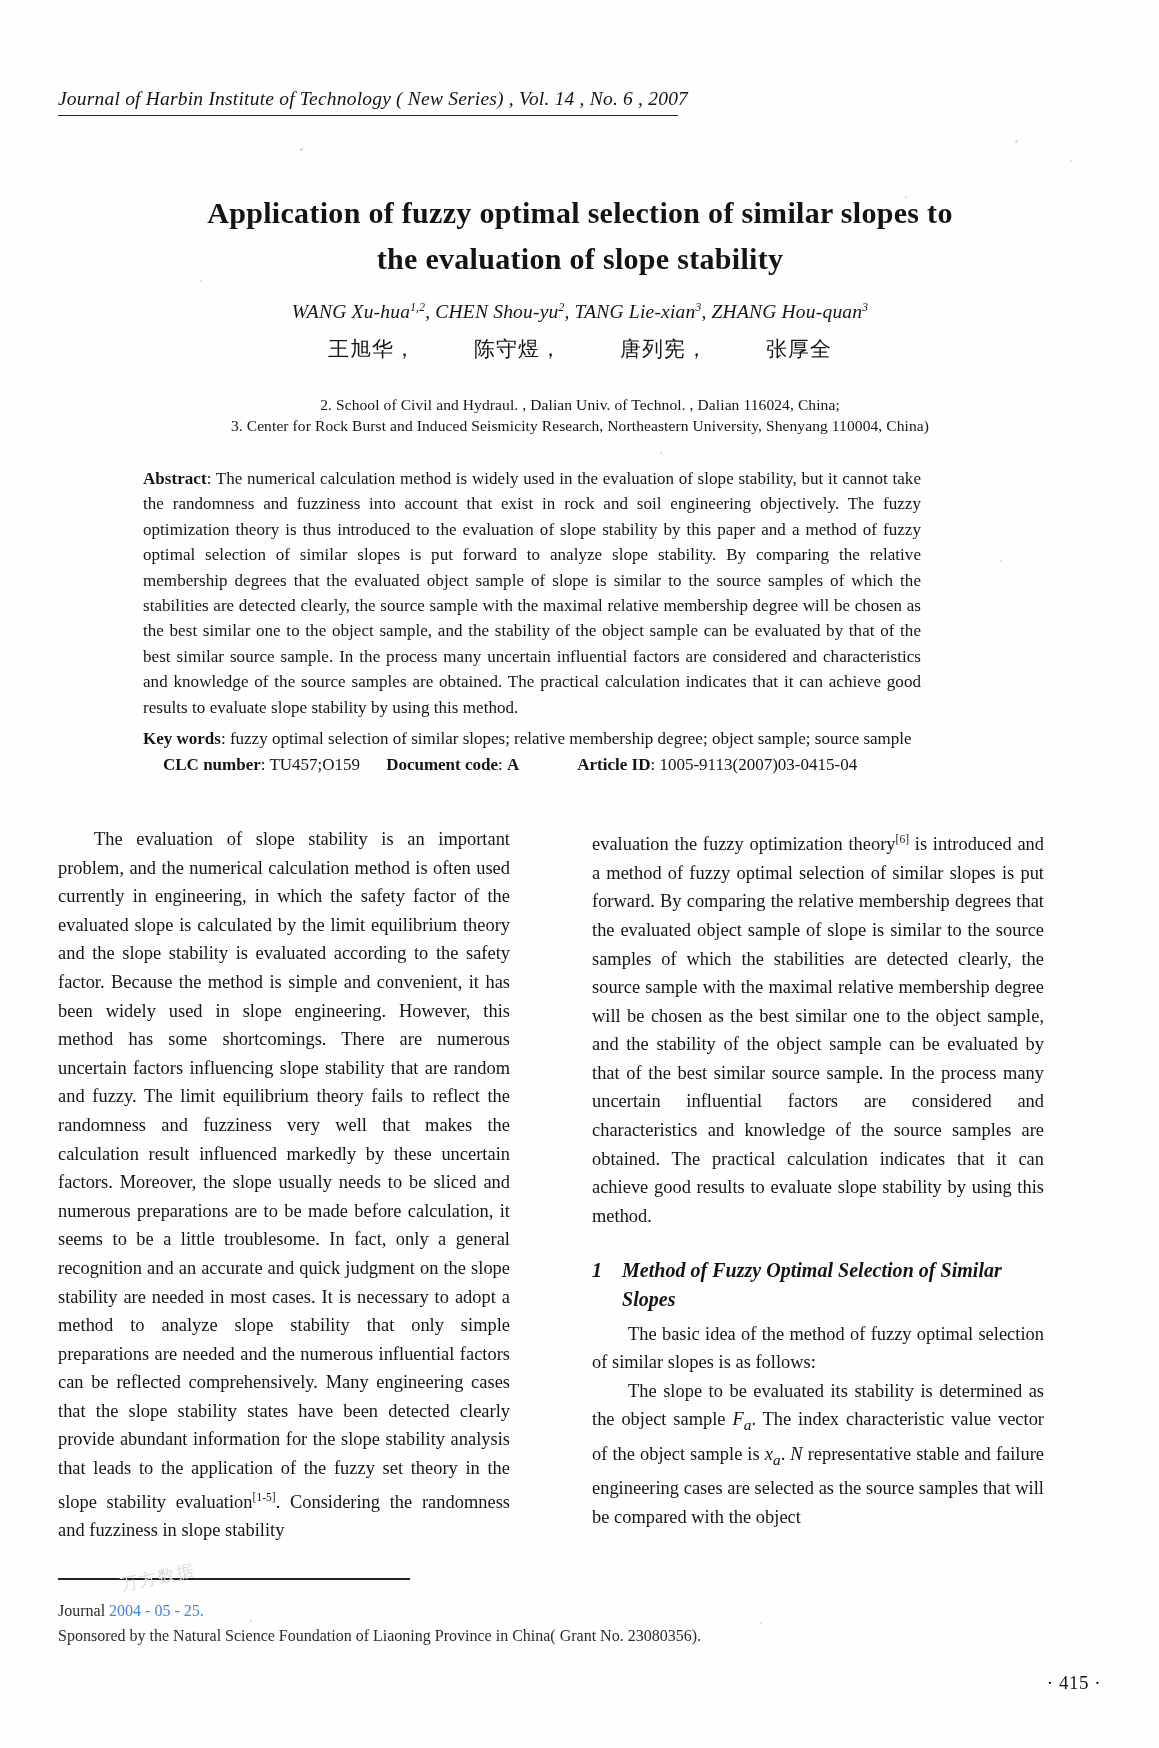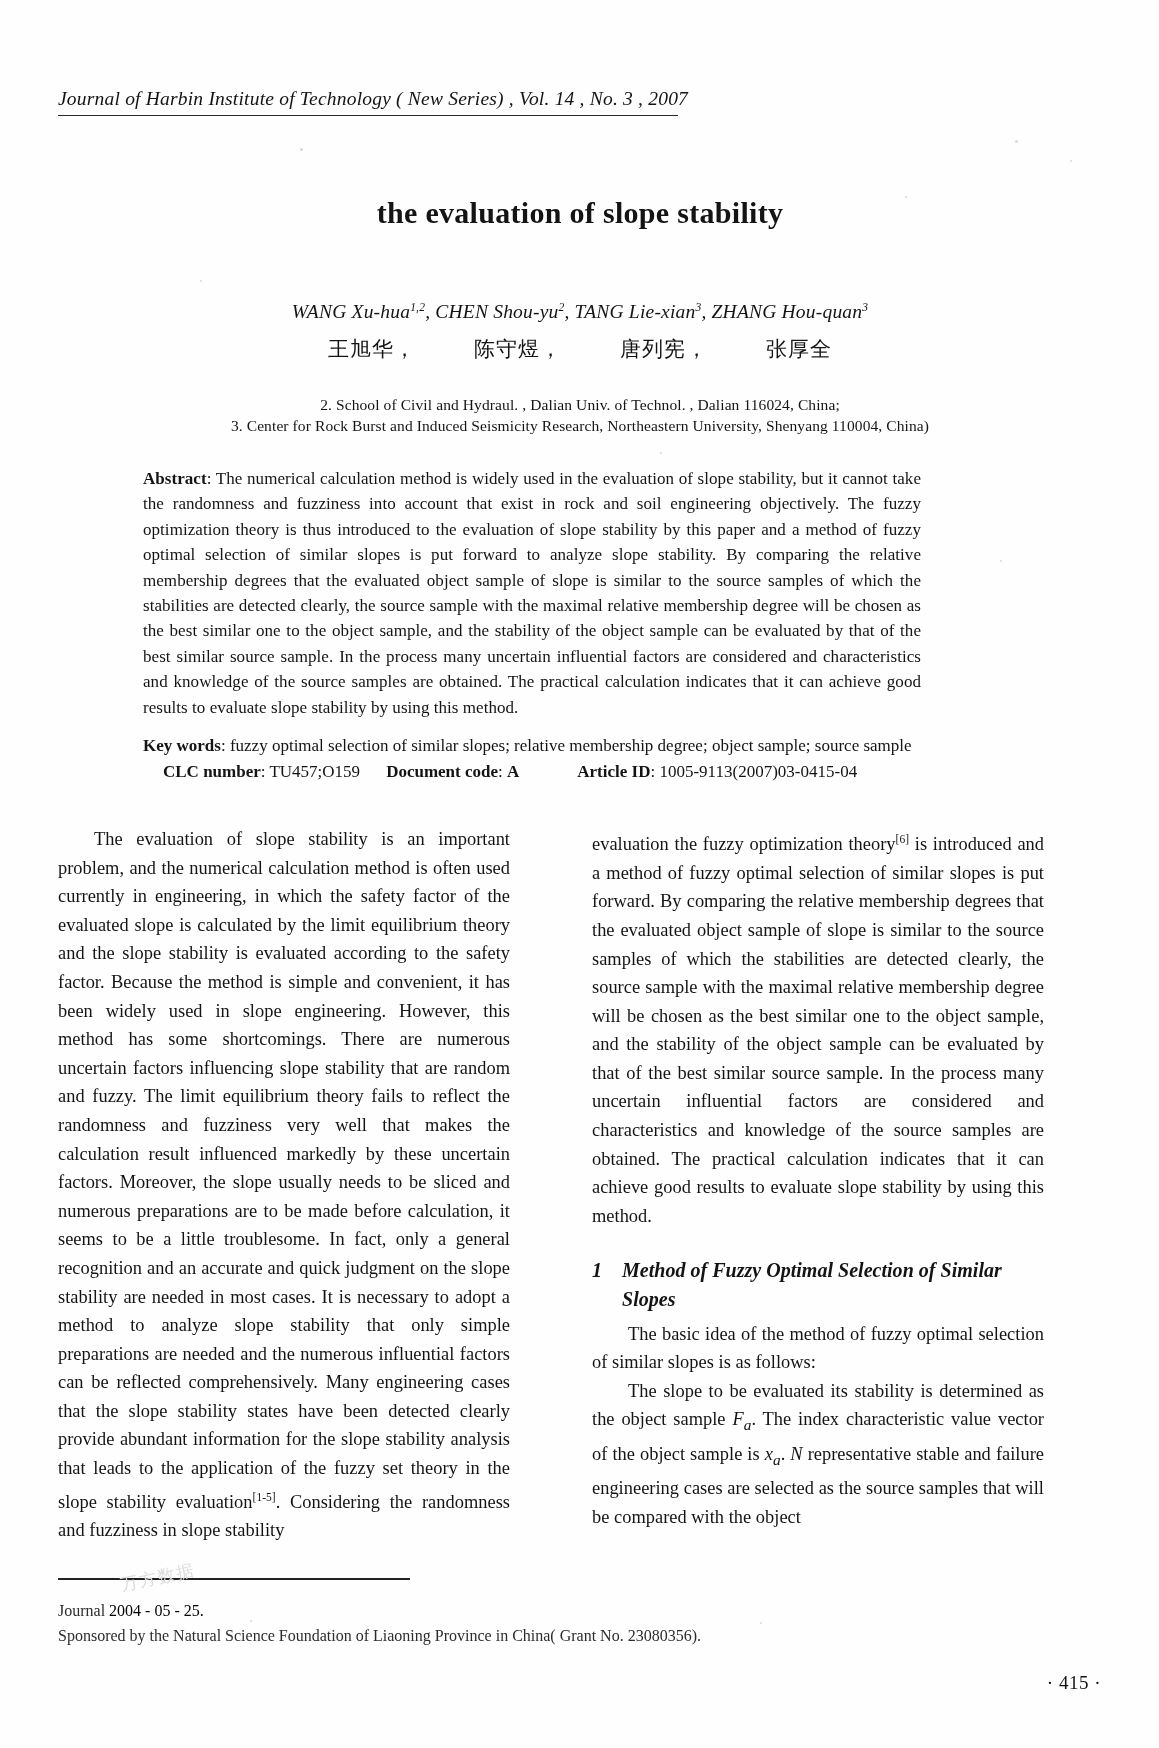--- a/index.html
+++ b/index.html
@@ -107,21 +107,21 @@
   .abstract-body {
     font-size: 17px;
     line-height: 25.4px;
     text-align: justify;
     text-justify: inter-word;
     letter-spacing: 0.05px;
   }
   .abstract-body b { font-weight: bold; }
 
   .keywords {
-    margin-top: 13px;
+    margin-top: 6px;
     font-size: 17px;
     line-height: 25.4px;
     text-align: left;
   }
   .keywords b { font-weight: bold; }
 
   .clc-row {
     margin-top: 1px;
     font-size: 17px;
     line-height: 25.4px;
@@ -177,21 +177,21 @@
   }
   .footnote {
     position: absolute;
     left: 58px;
     top: 1598px;
     width: 1000px;
     font-size: 16px;
     line-height: 25px;
     color: #2c2c2c;
   }
-  .footnote .faded { color: #000000; text-align: right; }
+  .footnote .faded { color: #3b82f6; text-align: right; }
 
   
   .page-number {
     position: absolute;
     left: 0;
     top: 1672px;
     width: 1101px;
     text-align: right;
     font-size: 19px;
     letter-spacing: 0.5px;
@@ -213,24 +213,25 @@
     transform: rotate(-12deg);
     letter-spacing: 2px;
     pointer-events: none;
   }
 </style>
 </head>
 <body>
 
 <div class="page">
 
-  <div class="running-head">Journal of Harbin Institute of Technology  ( New  Series) ,  Vol. 14 ,  No. 3 ,  2007</div>
+  <div class="running-head">Journal of Harbin Institute of Technology  ( New  Series) ,  Vol. 14 ,  No. 6 ,  2007</div>
   <div class="rule-head"></div>
 
   <div class="title">
+    <div>Application of fuzzy optimal selection of similar slopes to</div>
     <div>the evaluation of slope stability</div>
   </div>
 
   <div class="authors-en">
     <span><span>WANG Xu-hua</span><sup>1,2</sup></span><span>,&nbsp;</span><span><span>CHEN Shou-yu</span><sup>2</sup></span><span>,&nbsp;</span><span><span>TANG Lie-xian</span><sup>3</sup></span><span>,&nbsp;</span><span><span>ZHANG Hou-quan</span><sup>3</sup></span>
   </div>
 
   <div class="authors-cn">
     <span>王旭华，</span><span class="gap"></span><span>陈守煜，</span><span class="gap"></span><span>唐列宪，</span><span class="gap"></span><span>张厚全</span>
   </div>

